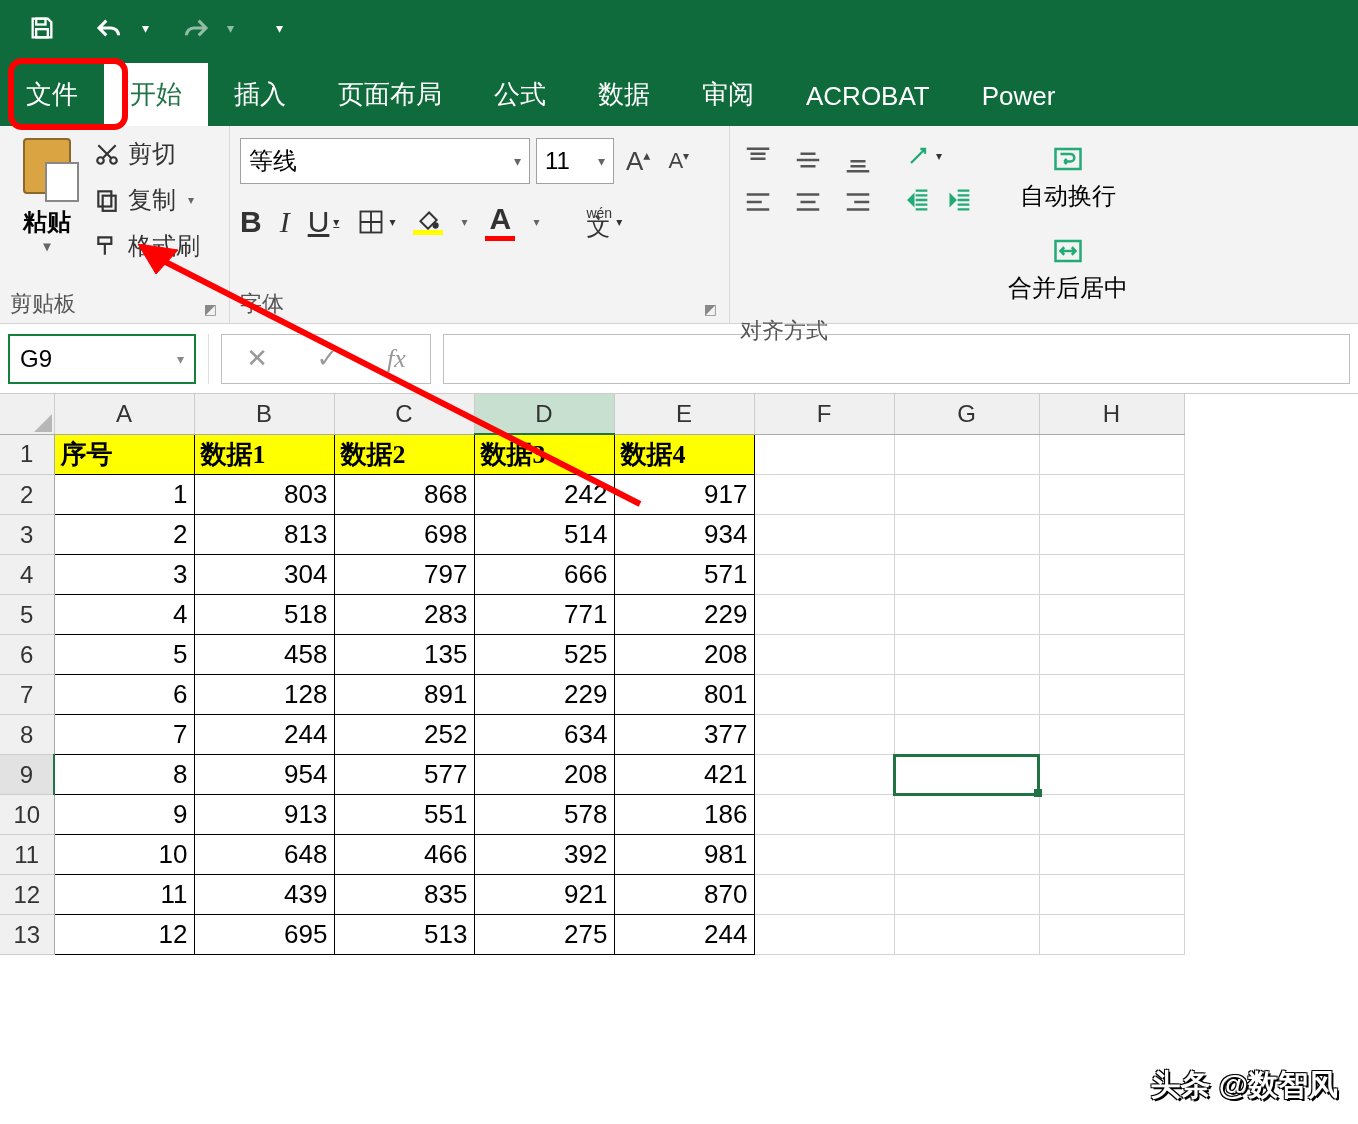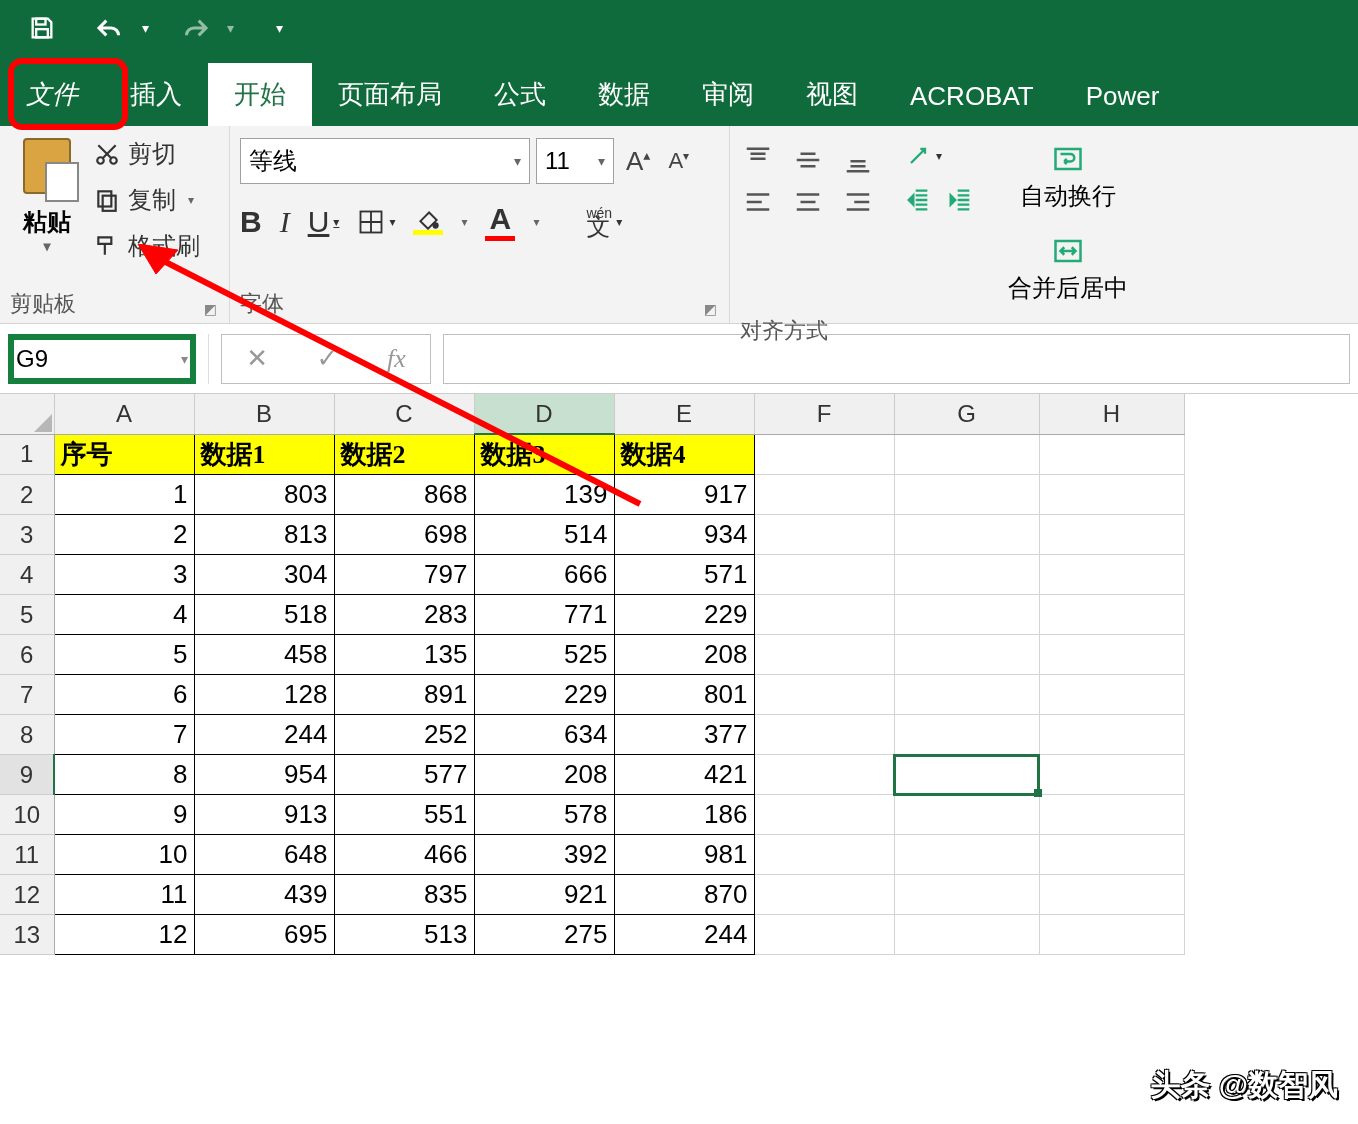--- a/index.html
+++ b/index.html
@@ -6,21 +6,21 @@
   body { font-family: "Microsoft YaHei", Arial, sans-serif; background: #fff; width: 1358px; height: 1124px; overflow: hidden; position: relative; }
 
   
   .qat { background: #0f6b3b; height: 56px; display: flex; align-items: center; padding-left: 20px; gap: 24px; }
   .qat-btn { color: #fff; display: flex; align-items: center; justify-content: center; width: 44px; height: 44px; cursor: pointer; }
   .qat-dd { color:#fff; font-size:14px; margin-left:-14px; }
 
   
   .tabs { background: #0f6b3b; height: 70px; display: flex; align-items: flex-end; }
   .tab { color: #fff; font-size: 26px; padding: 14px 26px 14px 26px; cursor: pointer; }
-  .tab.file { position: relative; font-style: italic; }
+  .tab.file { position: relative; }
   .tab.active { background: #fff; color: #217346; }
   .file-highlight { position: absolute; border: 6px solid #ff0000; border-radius: 14px; left: 8px; top: 58px; width: 120px; height: 72px; pointer-events: none; z-index: 50; }
 
   
   .ribbon { background: #f3f3f3; border-bottom: 1px solid #d4d4d4; height: 198px; display: flex; position: relative; }
   .group { border-right: 1px solid #d9d9d9; padding: 6px 10px 0 10px; display: flex; flex-direction: column; justify-content: space-between; }
   .group-body { display: flex; gap: 10px; flex: 1; }
   .group-label { text-align: left; font-size: 22px; color: #555; padding: 8px 0 4px 0; position: relative; }
   .group-dlg { position: absolute; right: 2px; bottom: 6px; font-size: 14px; color: #888; }
 
@@ -43,21 +43,21 @@
   .align-cell { display:grid; grid-template-columns:repeat(3,36px); grid-template-rows:repeat(2,36px); gap:6px 14px;}
   .align-ico { border: none; display:flex; align-items:center; justify-content:center;}
   .align-ico svg { width:30px; height:30px; }
 
   
   .arrow { position: absolute; left: 120px; top: 118px; width: 560px; height: 280px; pointer-events: none; z-index:40;}
   .arrow line, .arrow polygon { stroke: #ff0000; fill: #ff0000; }
 
   
   .fbar { height: 70px; border-bottom: 1px solid #ccc; display:flex; align-items:center; padding:10px 8px; gap:12px; background:#fff;}
-  .namebox { width: 188px; height:50px; border:6px solid #15803d; display:flex; align-items:center; padding:0 2px; font-size:24px; background:#fff;}
+  .namebox { width: 188px; height:50px; border:2px solid #15803d; display:flex; align-items:center; padding:0 10px; font-size:24px; background:#fff;}
   .namebox .dd{ margin-left:auto; color:#888; font-size:14px;}
   .fx-btns { width:210px; height:50px; border:1px solid #bfbfbf; background:#fff; display:flex; align-items:center; justify-content:space-around; color:#999;}
   .fx-btns span{ font-size:26px;}
   .fx-lbl{ font-style:italic; font-family: "Times New Roman", serif;}
   .formula-input{ flex:1; height:50px; border:1px solid #bfbfbf; background:#fff;}
   .fbar-sep{ width:1px; height:50px; background:#ddd;}
 
   
   .grid-wrap { position: relative; }
   table.sheet { border-collapse: collapse; table-layout: fixed; }
@@ -100,27 +100,26 @@
       </svg>
   </div>
   <span class="qat-dd" style="opacity:.55">▾</span>
   <span class="qat-dd" style="margin-left:18px;">▾</span>
 </div>
 
 <div class="file-highlight"></div>
 
 <div class="tabs">
   <div class="tab file">文件</div>
+  <div class="tab active">开始</div>
   <div class="tab">插入</div>
-  <div class="tab active">开始</div>
   <div class="tab">页面布局</div>
   <div class="tab">公式</div>
   <div class="tab">数据</div>
   <div class="tab">审阅</div>
-  <div class="tab">视图</div>
   <div class="tab">ACROBAT</div>
   <div class="tab">Power</div>
 </div>
 
 <div class="ribbon">
 
   <div class="group" style="width:230px;">
     <div class="group-body">
       <div class="paste-col">
         <div class="paste-icon"></div>
@@ -321,21 +320,21 @@
           <td class="colE data hdr">数据4</td>
           <td class="colF "></td>
           <td class="colG "></td>
           <td class="colH "></td>
         </tr>
         <tr>
           <th class="rowh">2</th>
           <td class="colA data">1</td>
           <td class="colB data">803</td>
           <td class="colC data">868</td>
-          <td class="colD data">139</td>
+          <td class="colD data">242</td>
           <td class="colE data">917</td>
           <td class="colF "></td>
           <td class="colG "></td>
           <td class="colH "></td>
         </tr>
         <tr>
           <th class="rowh">3</th>
           <td class="colA data">2</td>
           <td class="colB data">813</td>
           <td class="colC data">698</td>

